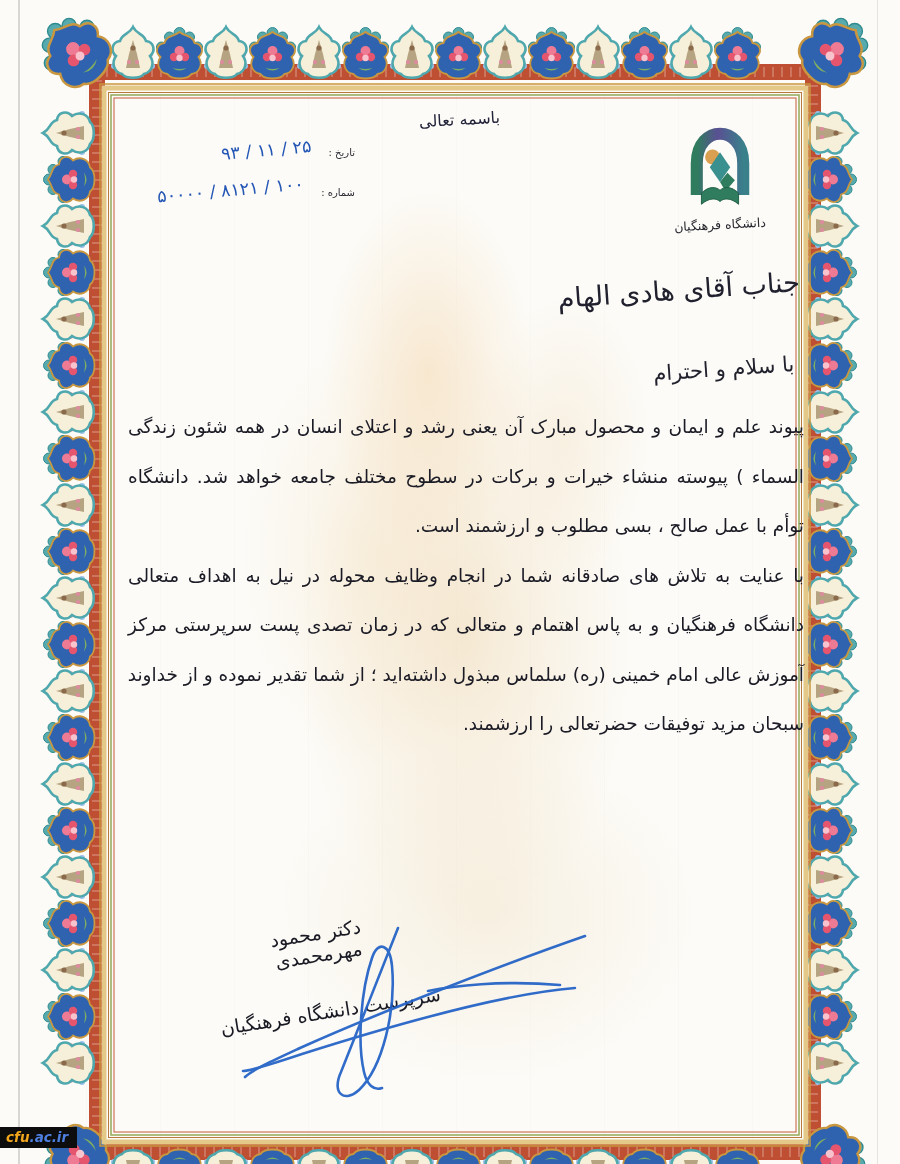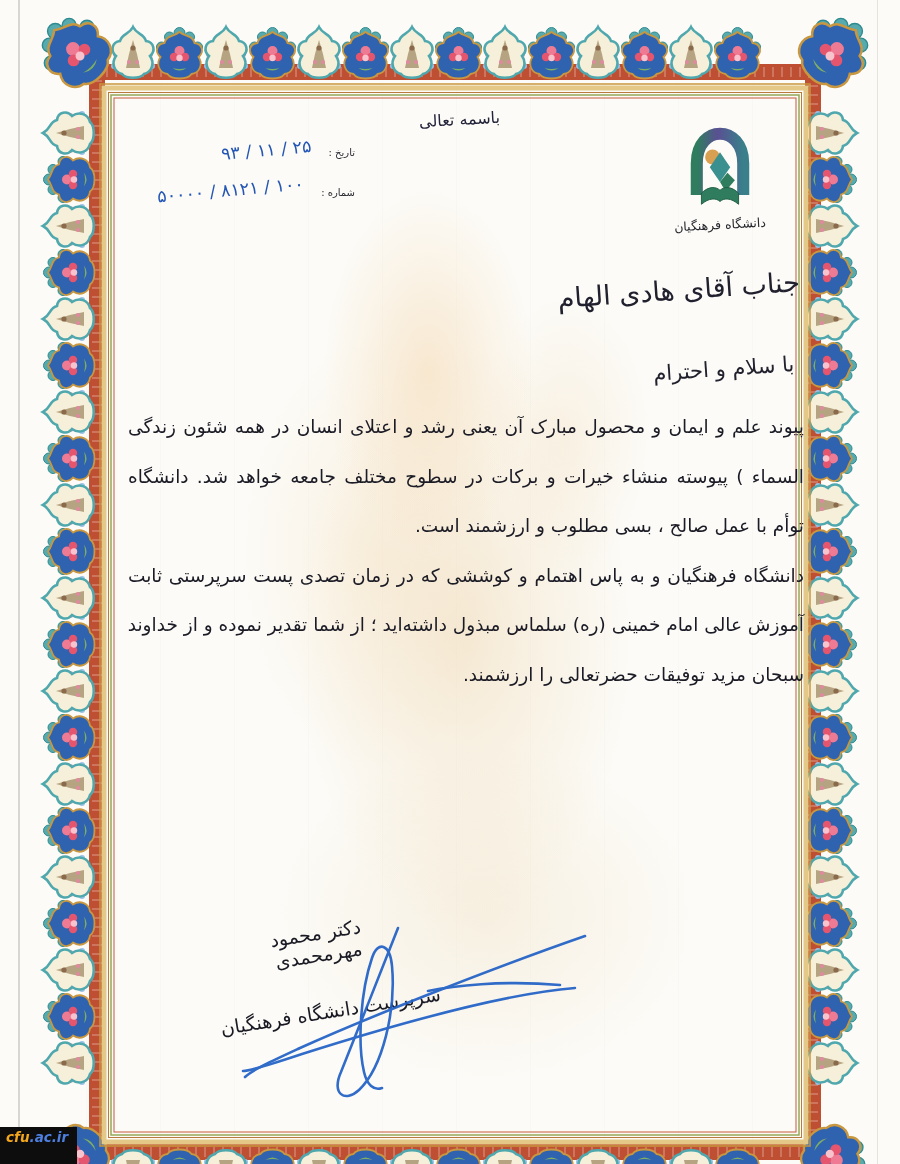--- a/index.html
+++ b/index.html
@@ -35,21 +35,21 @@
   .salutation{top:352px;right:106px;font-size:21px;color:#22222e;transform:rotate(-4deg);transform-origin:100% 50%;}
   .body-block{top:402px;right:96px;left:88px;direction:rtl;}
   .body-line{font-size:18.5px;line-height:49.5px;height:49.5px;color:#1b1b26;direction:rtl;text-align:justify;white-space:nowrap;margin-left:40px;}
   .body-line.full{text-align-last:justify;}
   .body-line.short{text-align-last:right;white-space:normal;}
   .sig-name{top:922px;left:232px;width:170px;font-size:19px;font-weight:500;text-align:center;transform:rotate(-9deg);color:#1a1a24;}
   .sig-title{top:1000px;left:218px;width:225px;font-size:19px;text-align:center;transform:rotate(-9deg);color:#1a1a24;}
   .autograph{position:absolute;left:0;top:0;z-index:3;pointer-events:none;}
   .badge{
     position:absolute;left:0;top:1127px;z-index:4;background:#0d0d0d;
-    padding:2px 9px 19px 6px;font-size:13.5px;font-weight:bold;font-style:italic;white-space:nowrap;
+    padding:2px 9px 3px 6px;font-size:13.5px;font-weight:bold;font-style:italic;white-space:nowrap;
   }
   .badge .p1{color:#f2a71d;}
   .badge .p2{color:#4d7fe0;}
 </style>
 </head>
 <body>
 
 <div class="page">
 
   <div class="texture"></div>
@@ -202,21 +202,22 @@
     </div>
 
     <div class="abs rtl addressee">جناب آقای هادی الهام</div>
 
     <div class="abs rtl salutation">با سلام و احترام</div>
 
     <div class="abs body-block">
       <div class="body-line full">پیوند علم و ایمان و محصول مبارک آن یعنی رشد و اعتلای انسان در همه شئون زندگی</div>
       <div class="body-line full">السماء ) پیوسته منشاء خیرات و برکات در سطوح مختلف جامعه خواهد شد. دانشگاه</div>
       <div class="body-line short">توأم با عمل صالح ، بسی مطلوب و ارزشمند است.</div>
-      <div class="body-line full">دانشگاه فرهنگیان و به پاس اهتمام و کوششی که در زمان تصدی پست سرپرستی ثابت</div>
+      <div class="body-line full">با عنایت به تلاش های صادقانه شما در انجام وظایف محوله در نیل به اهداف متعالی</div>
+      <div class="body-line full">دانشگاه فرهنگیان و به پاس اهتمام و متعالی که در زمان تصدی پست سرپرستی مرکز</div>
       <div class="body-line full">آموزش عالی امام خمینی (ره) سلماس مبذول داشته‌اید ؛ از شما تقدیر نموده و از خداوند</div>
       <div class="body-line short">سبحان مزید توفیقات حضرتعالی را ارزشمند.</div>
     </div>
 
     <div class="abs rtl sig-name">دکتر محمود مهرمحمدی</div>
     <div class="abs rtl sig-title">سرپرست دانشگاه فرهنگیان</div>
   </div>
 
   <svg class="autograph" width="900" height="1164" viewBox="0 0 900 1164">
     <g fill="none" stroke="#2060c6" stroke-width="2.6" stroke-linecap="round" opacity="0.92">

